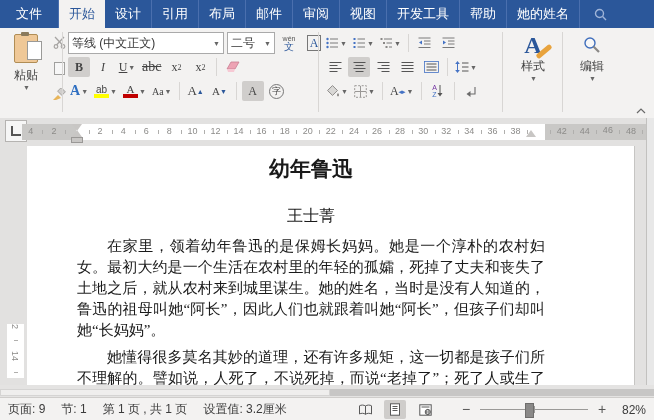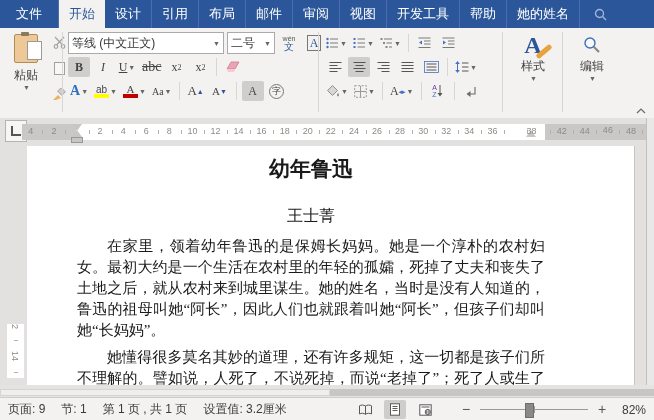--- a/index.html
+++ b/index.html
@@ -474,21 +474,21 @@
       <div class="rnum" style="left: 262.72px;">18</div>
       <div class="rnum" style="left: 285.8px;">20</div>
       <div class="rnum" style="left: 308.88px;">22</div>
       <div class="rnum" style="left: 331.96px;">24</div>
       <div class="rnum" style="left: 355.04px;">26</div>
       <div class="rnum" style="left: 378.12px;">28</div>
       <div class="rnum" style="left: 401.2px;">30</div>
       <div class="rnum" style="left: 424.28px;">32</div>
       <div class="rnum" style="left: 447.36px;">34</div>
       <div class="rnum" style="left: 470.44px;">36</div>
-      <div class="rnum" style="left: 493.52px; margin-left: 16px;">38</div>
+      <div class="rnum" style="left: 493.52px;">38</div>
       <div class="rnum" style="left: 539.68px;">42</div>
       <div class="rnum" style="left: 562.76px;">44</div>
       <div class="rnum" style="left: 585.84px; font-family: Liberation Mono, monospace;">46</div>
       <div class="rnum" style="left: 608.92px;">48</div>
       <div class="rtick" style="left: 20.38px;"></div>
       <div class="rtick" style="left: 43.46px;"></div>
       <div class="rtick" style="left: 66.54px;"></div>
       <div class="rtick" style="left: 89.62px;"></div>
       <div class="rtick" style="left: 112.7px;"></div>
       <div class="rtick" style="left: 135.78px;"></div>

